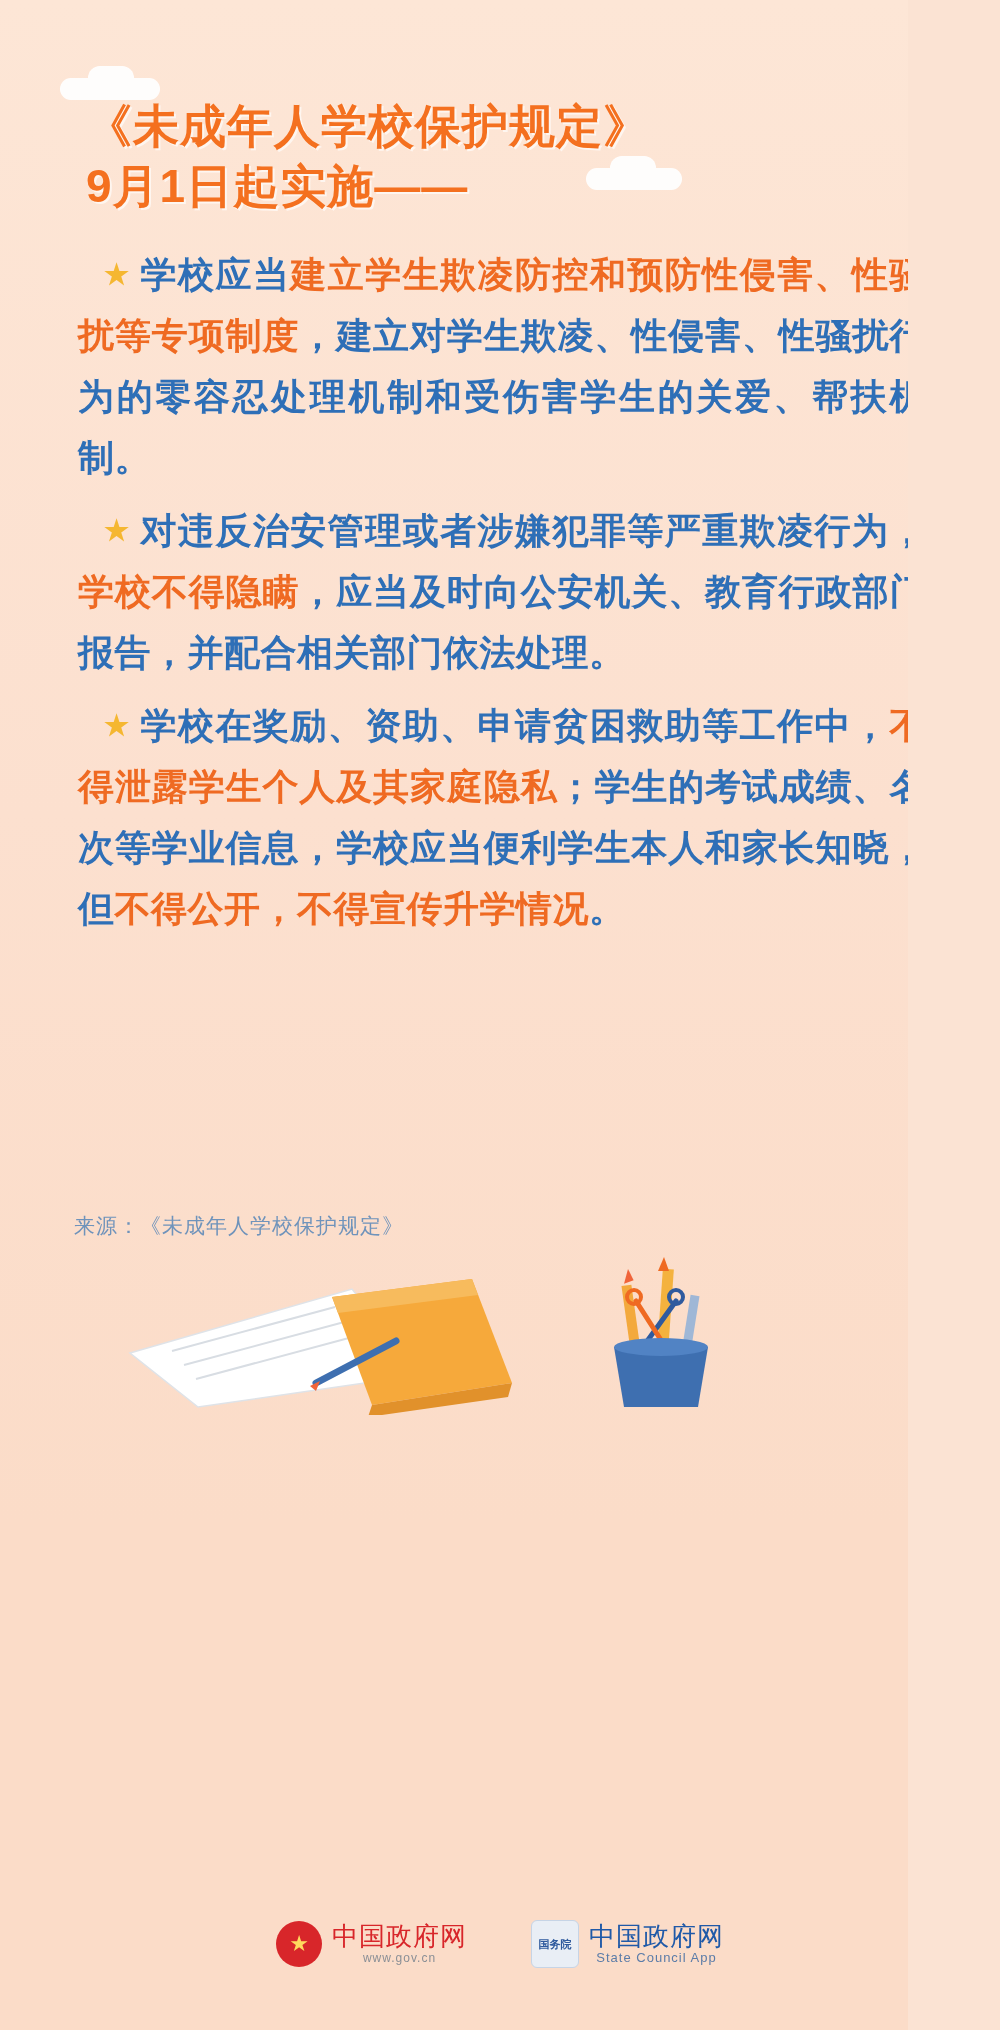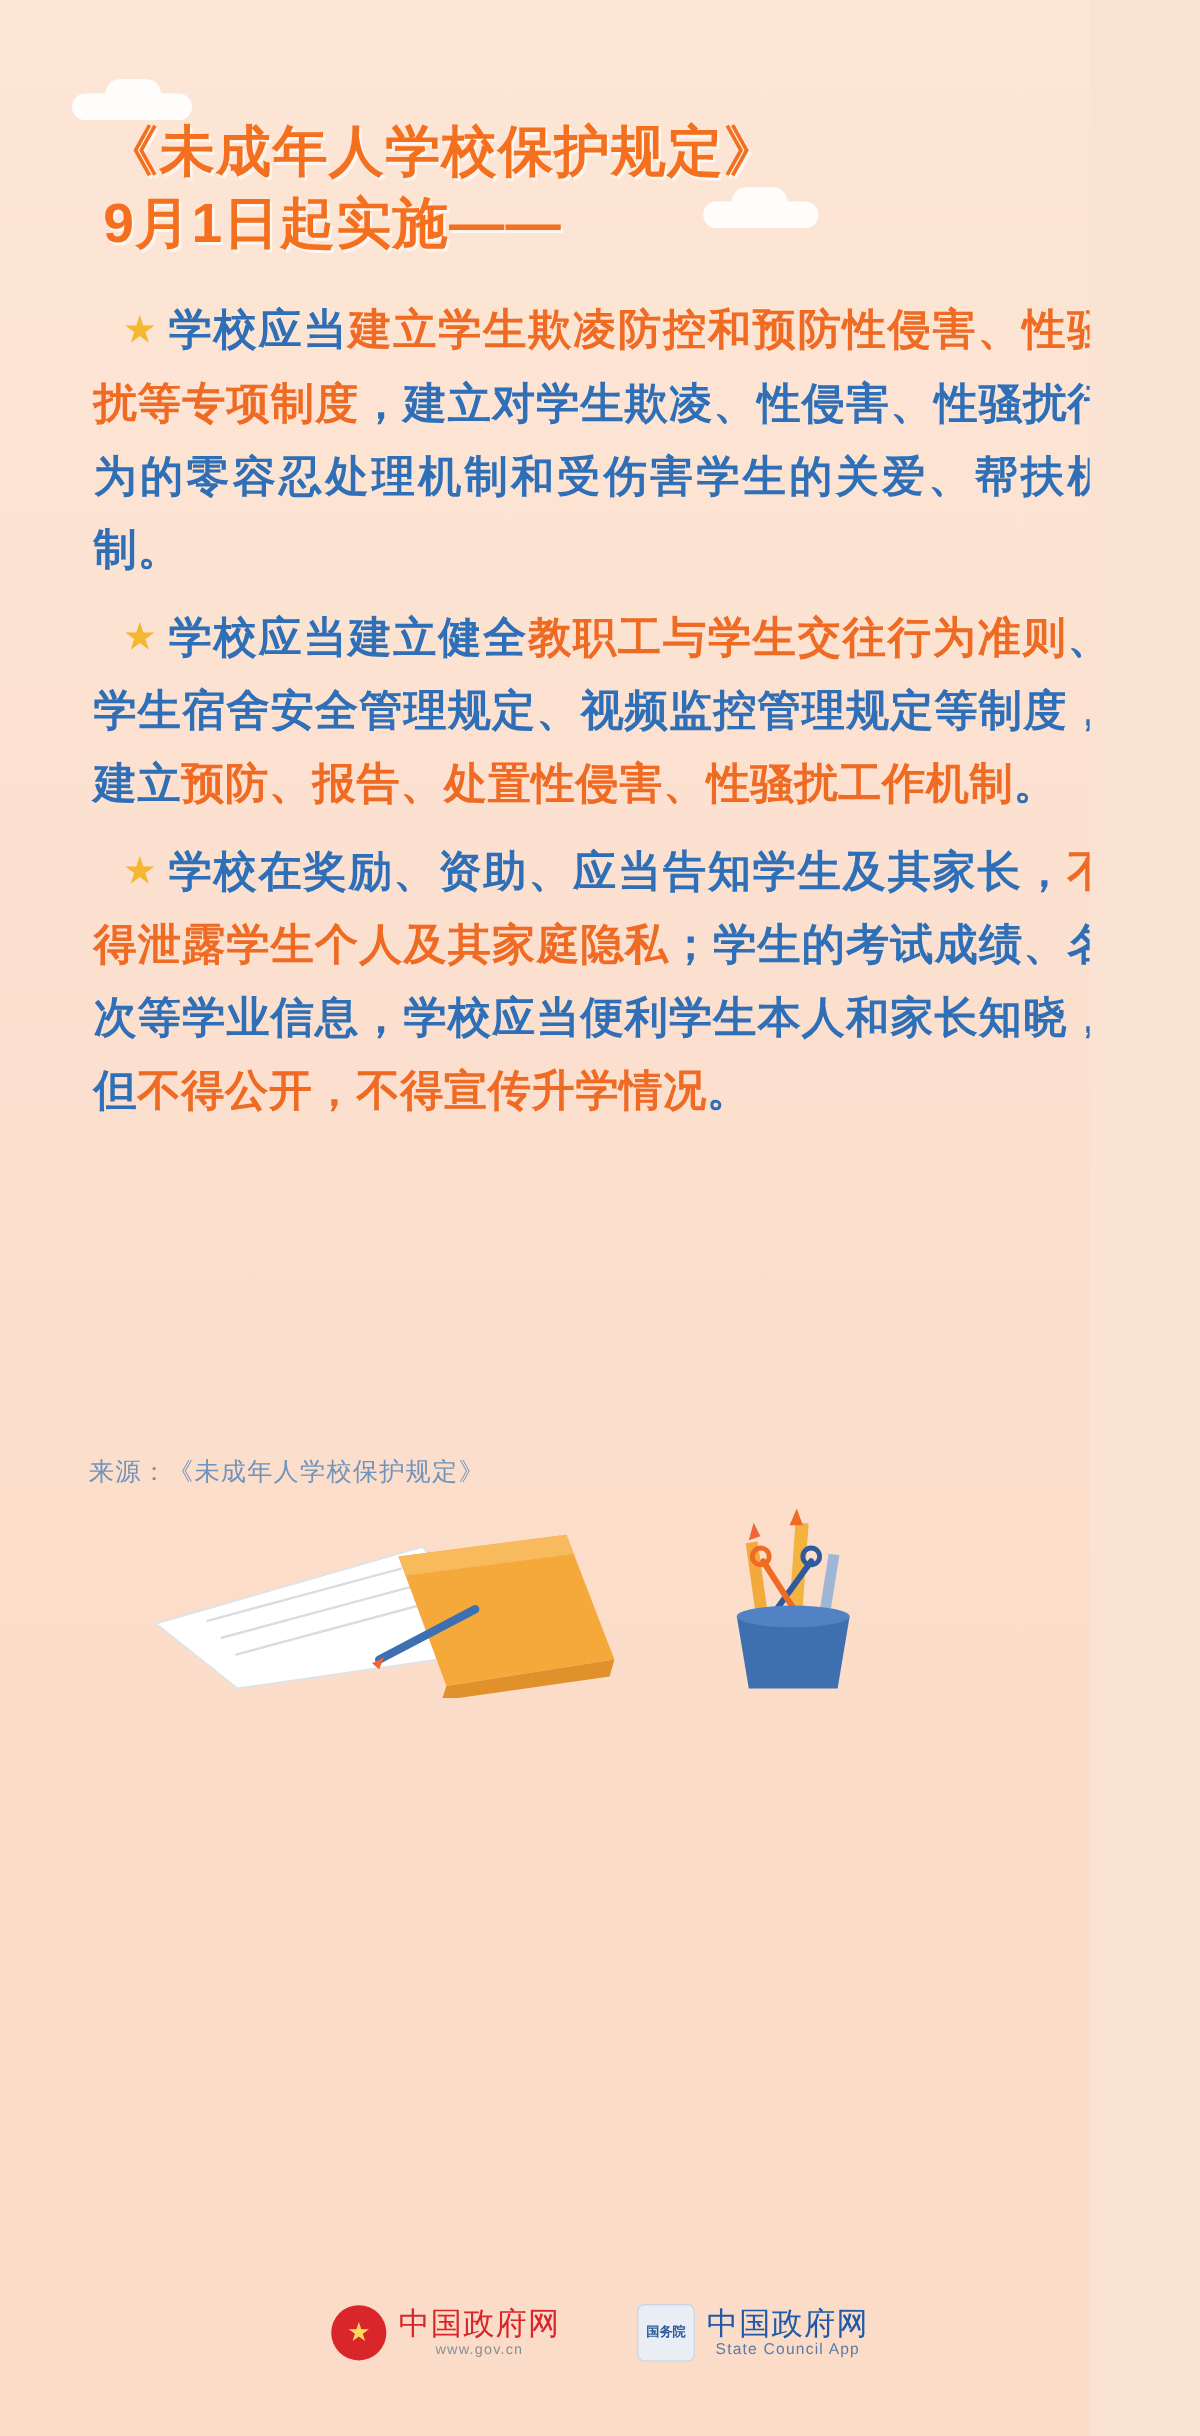--- a/index.html
+++ b/index.html
@@ -189,24 +189,24 @@
   <div class="title-block">
     <div class="title-line">《未成年人学校保护规定》</div>
     <div class="title-line">9月1日起实施——</div>
   </div>
 
   <div class="body-block">
     <p class="para">
       <span class="star">★</span><span>学校应当</span><span class="hl">建立学生欺凌防控和预防性侵害、性骚扰等专项制度</span><span>，建立对学生欺凌、性侵害、性骚扰行为的零容忍处理机制和受伤害学生的关爱、帮扶机制</span><span>。</span>
     </p>
     <p class="para">
-      <span class="star">★</span><span>学校应当建立健全</span><span class="hl">教职工与学生交往行为准则</span><span>、学生宿舍安全管理规定、视频监控管理规定等制度，建立</span><span class="hl">预防、报告、处置性侵害、性骚扰工作机制</span><span>。</span>
+      <span class="star">★</span><span>对违反治安管理或者涉嫌犯罪等严重欺凌行为，</span><span class="hl">学校不得隐瞒</span><span>，应当及时向公安机关、教育行政部门报告，并配合相关部门依法处理。</span>
     </p>
     <p class="para">
-      <span class="star">★</span><span>学校在奖励、资助、应当告知学生及其家长，</span><span class="hl">不得泄露学生个人及其家庭隐私</span><span>；学生的考试成绩、名次等学业信息，学校应当便利学生本人和家长知晓，但</span><span class="hl">不得公开，不得宣传升学情况</span><span>。</span>
+      <span class="star">★</span><span>学校在奖励、资助、申请贫困救助等工作中，</span><span class="hl">不得泄露学生个人及其家庭隐私</span><span>；学生的考试成绩、名次等学业信息，学校应当便利学生本人和家长知晓，但</span><span class="hl">不得公开，不得宣传升学情况</span><span>。</span>
     </p>
   </div>
 
   <div class="source">来源：《未成年人学校保护规定》</div>
 
   <div class="illus">
     <svg width="760" height="160" viewBox="0 0 760 160" xmlns="http://www.w3.org/2000/svg">
 
       <g>
         <path d="M10 98 L232 34 L300 120 L78 152 Z" fill="#ffffff" stroke="#dfe3e8" stroke-width="1.5"></path>

